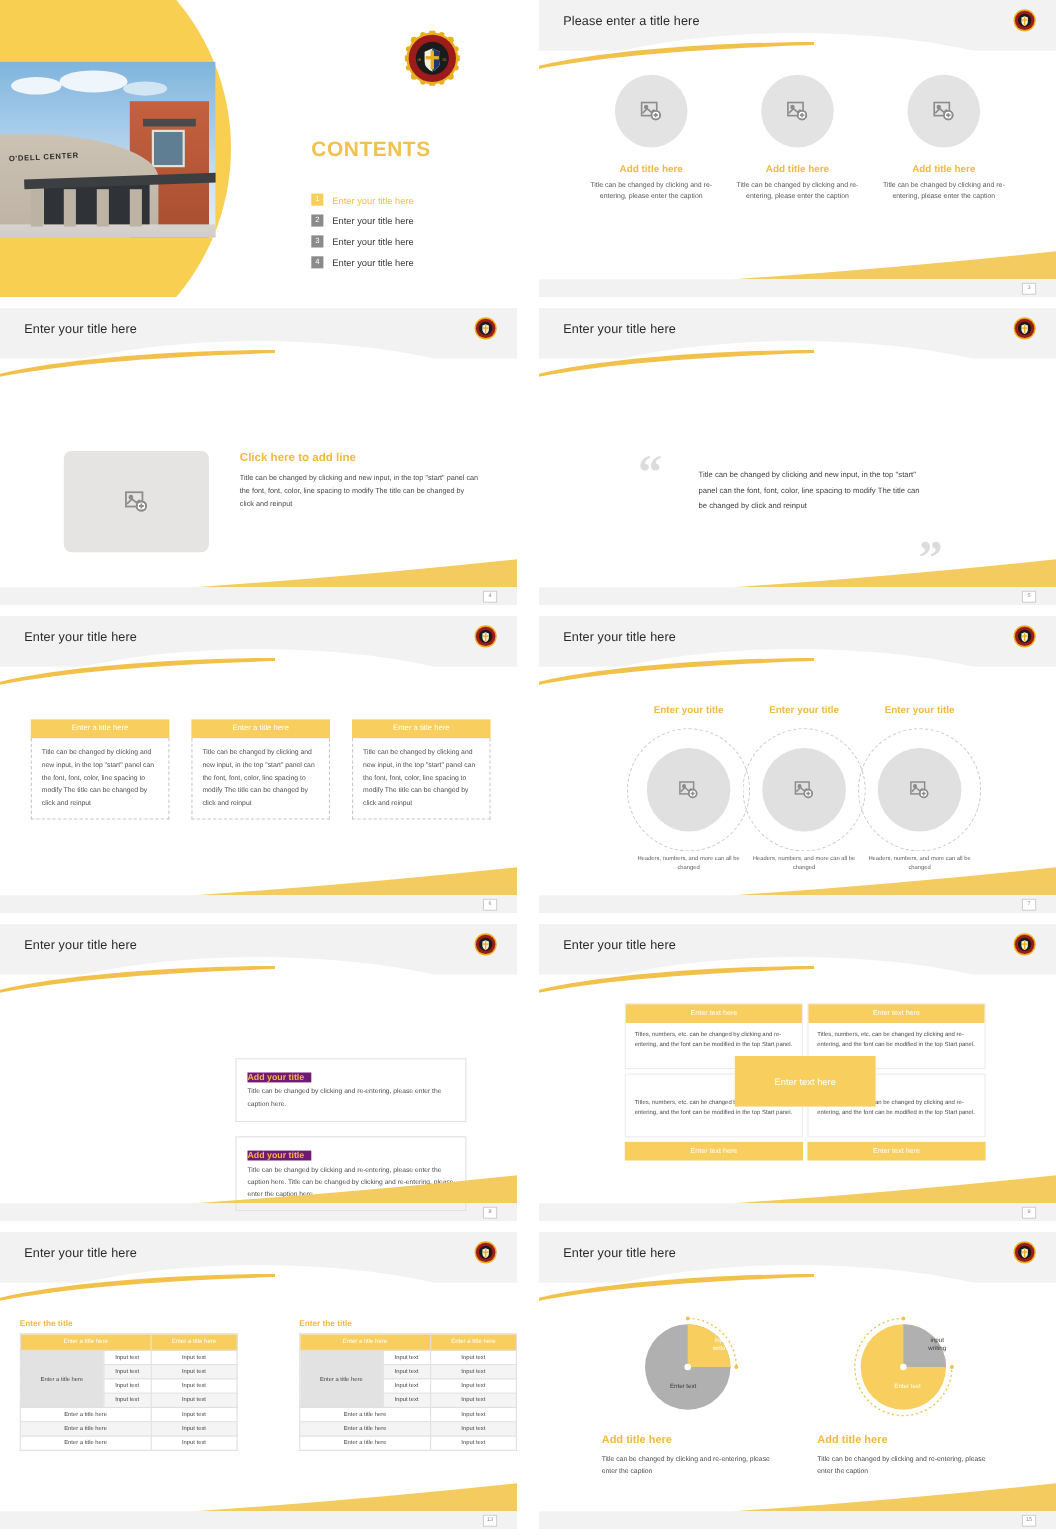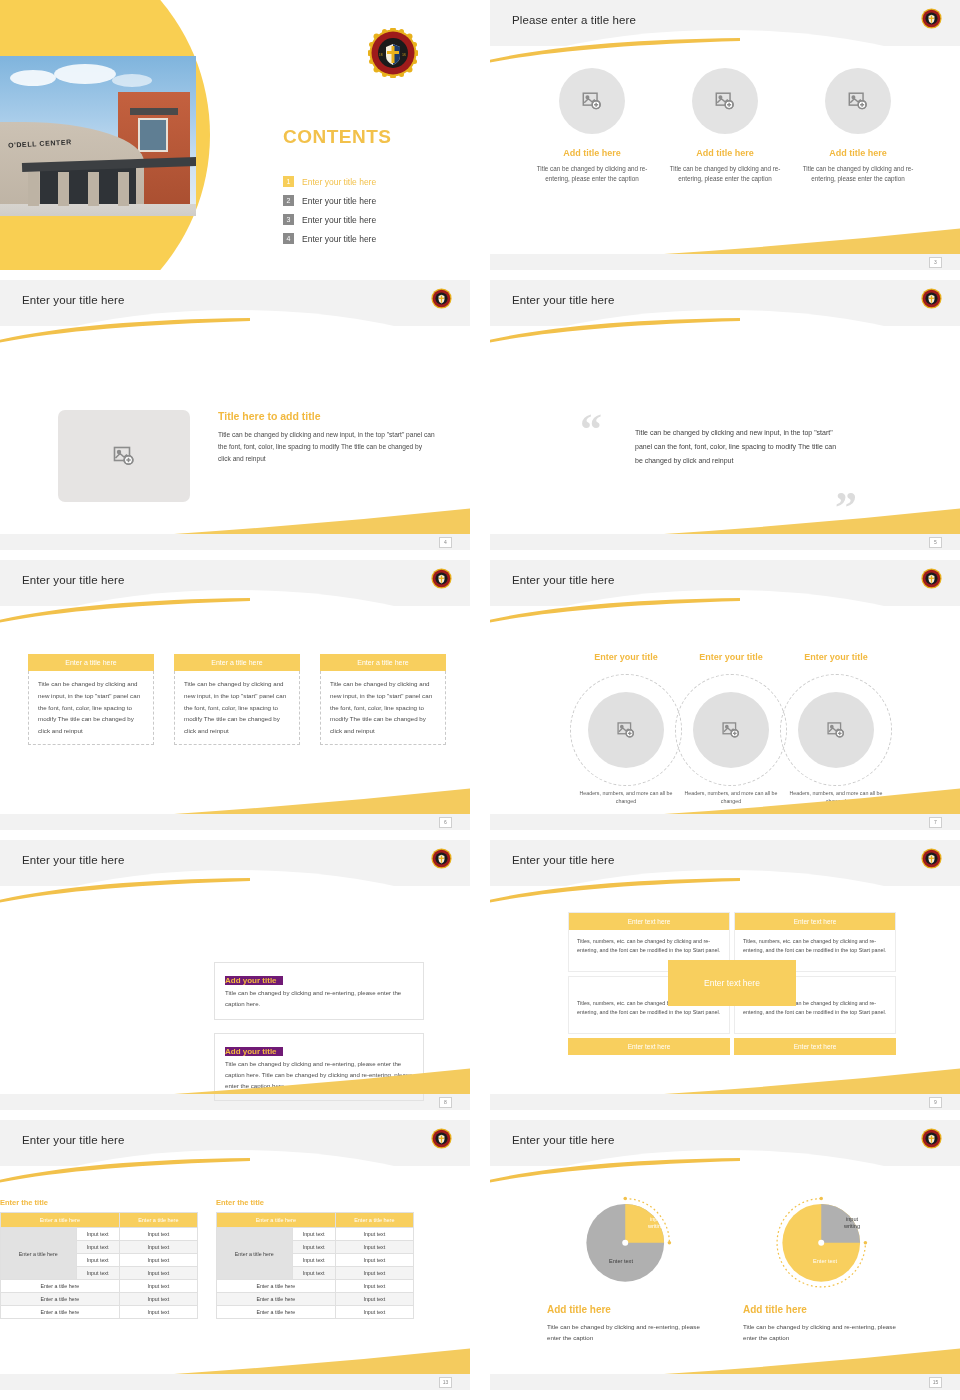--- a/index.html
+++ b/index.html
@@ -161,21 +161,21 @@
     background:#F8CF5E; color:#fff; font-size:7px; text-align:center;
     padding: 5px 0; font-weight: 500;
   }
   .col3-b {
     border-left: 1px dashed #c9c9c9; border-right:1px dashed #c9c9c9;
     border-bottom: 1px dashed #c9c9c9;
     padding: 7px 9px; font-size: 6.2px; color:#4d4d4d; line-height: 1.9;
   }
 
   
-  .ven { position:absolute; top:44px; left:0; width:100%; height:160px; }
+  .ven { position:absolute; top:32px; left:0; width:100%; height:160px; }
   .ven-item { position:absolute; width: 112px; text-align:center; }
   .ven-ring {
     position:relative; width: 112px; height: 112px; border-radius:50%;
     border: 1px dashed #cccccc;
     display:flex; align-items:center; justify-content:center;
   }
   .ven-in {
     width: 76px; height: 76px; border-radius:50%; background:#e0e0e0;
     display:flex; align-items:center; justify-content:center;
   }
@@ -206,21 +206,21 @@
   .s8-txt { font-size: 5.4px; color:#4d4d4d; line-height:1.65; padding: 7px 8px 16px; }
   .s8-center {
     position:absolute; left: 50%; top: 50%; transform: translate(-50%,-50%);
     width: 128px; height: 46px; background:#F8CF5E; color:#fff;
     display:flex; align-items:center; justify-content:center;
     font-size: 8.5px; z-index: 7;
   }
   .s8-foot { display:grid; grid-template-columns:1fr 1fr; gap:4px; margin-top:4px; }
 
   
-  .tbl-wrap { position:absolute; top: 32px; left: 0; width:100%; display:flex; gap:18px; justify-content:flex-start;}
+  .tbl-wrap { position:absolute; top: 32px; left: 0; width:100%; display:flex; gap:18px; justify-content:space-between;padding-left:18px;}
   .tbl-box { width: 198px; }
   .tbl-cap { font-size: 7.5px; font-weight:bold; color:#F2B93F; margin-bottom: 5px; }
   table { width: 100%; border-collapse: collapse; }
   td, th { border: 1px solid #e0e0e0; font-size: 5.3px; color:#3f3f3f; text-align:center; padding: 3px 0; }
   th { background:#F8CF5E; color:#fff; font-weight:500; font-size:5.5px; padding: 4px 0; }
   td.shade { background:#e2e2e2; }
   td.lite { background:#f4f4f4; }
 
   
   .pies { position:absolute; top: 22px; left: 0; width:100%; display:flex; gap: 36px; justify-content:center; }
@@ -410,21 +410,21 @@
         <svg class="imgicon" width="24" height="24" viewBox="0 0 24 24" fill="none" stroke="#8c8c8c" stroke-width="1.6">
           <rect x="2.5" y="3.5" width="15" height="13"></rect>
             <circle cx="7" cy="8" r="1.4" fill="#8c8c8c"></circle>
           <path d="M3.5 14 L8 9.5 L12 13 L14.5 11 L17 13.5"></path>
           <circle cx="16.5" cy="16" r="4.3" fill="#fff"></circle>
             <circle cx="16.5" cy="16" r="4.3"></circle>
           <path d="M16.5 13.8v4.4M14.3 16h4.4"></path>
         </svg>
       </div>
       <div class="s3-txt">
-        <div class="s3-h">Title here to add title</div>
+        <div class="s3-h">Click here to add line</div>
         <div class="s3-p">Title can be changed by clicking and new input, in the top "start" panel can the font, font, color, line spacing to modify The title can be changed by click and reinput</div>
       </div>
     </div>
     <div class="swoosh-br">
       <svg width="300" height="26" viewBox="0 0 300 26">
           <path d="M300 0 Q150 16 0 26 L300 26 Z" fill="#F4CB5E"></path>
         </svg>
     </div>
     <div class="botband"></div>
     <div class="pagebadge">4</div>

